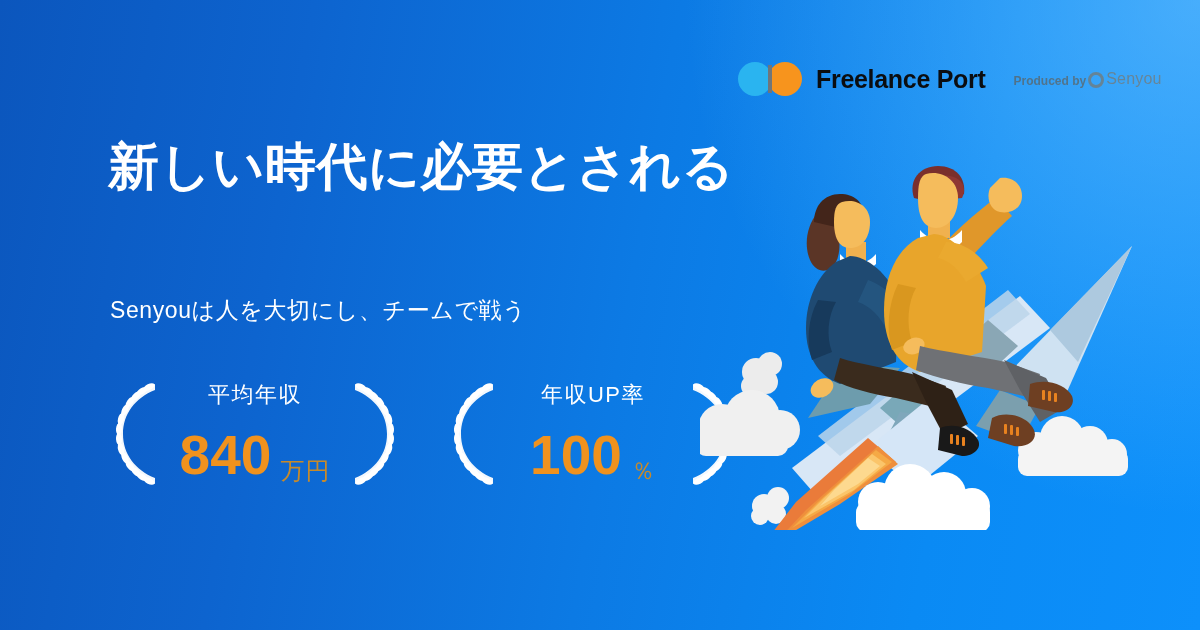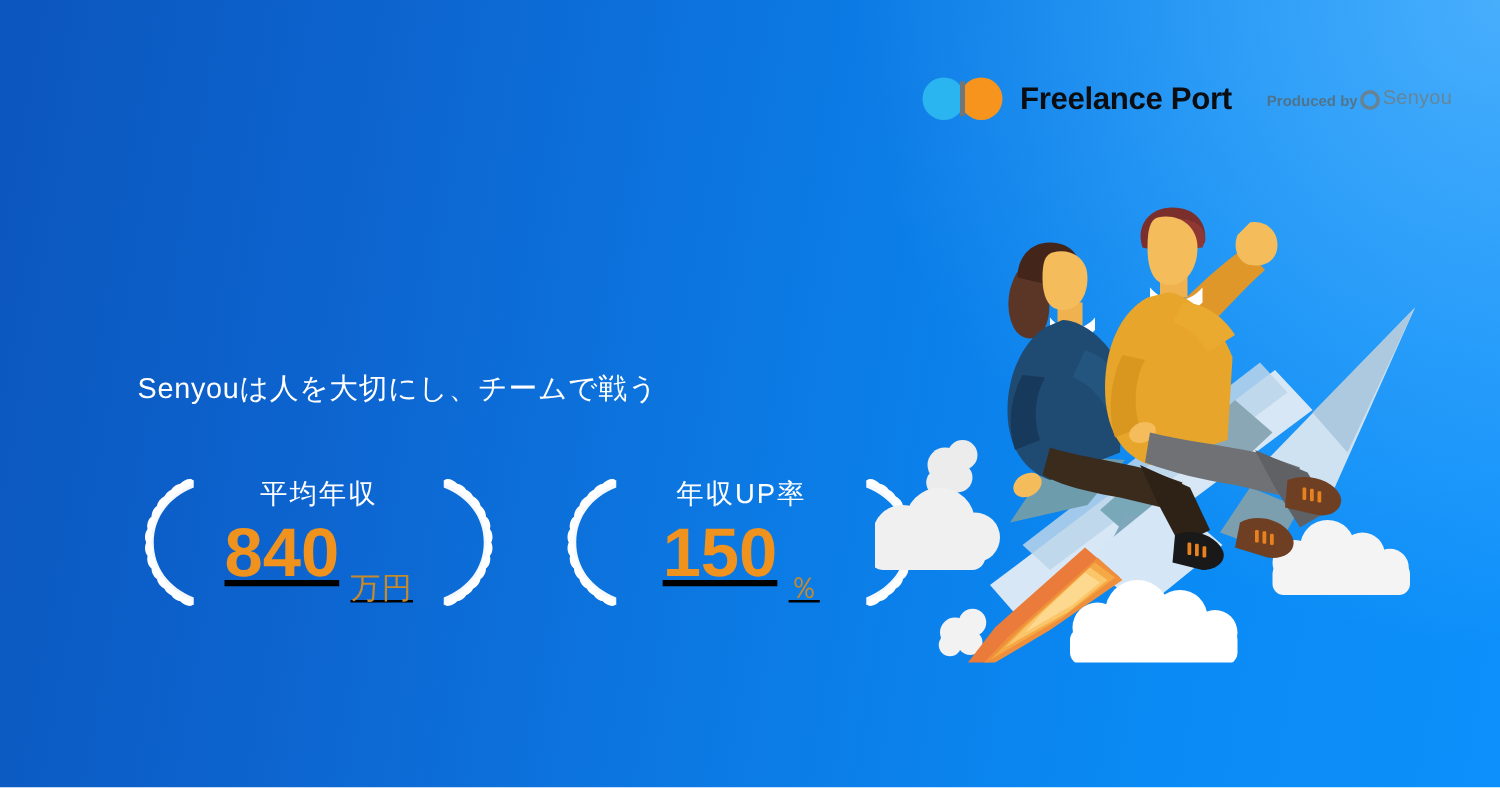--- a/index.html
+++ b/index.html
@@ -68,22 +68,22 @@
   .stat { position:relative; width:300px; height:112px; }
   .stat-inner {
     position:absolute; left:0; right:0; top:6px;
     display:flex; flex-direction:column; align-items:center;
   }
   .stat-label {
     color:#ffffff; font-size:22px; letter-spacing:1.5px;
     white-space:nowrap; line-height:1;
   }
   .stat-value {
-    display:flex; align-items:flex-start; gap:9px;
-    margin-top:9px; line-height:1;text-decoration:underline;
+    display:flex; align-items:flex-end; gap:9px;
+    margin-top:9px; line-height:1;
   }
   .stat-num {
     color:#f0921e; font-size:55px; font-weight:bold; letter-spacing:0px;
   }
   .stat-unit {
     color:#c78a2a; font-size:24px; letter-spacing:1px;margin-top:44px;
   }
   .wreath { position:absolute; top:0; width:52px; height:112px; }
   .wreath.l { left:6px; }
   .wreath.r { right:6px; }
@@ -108,20 +108,21 @@
     <div id="brandname">Freelance Port</div>
 
     <div id="producedby">
       <span class="pb-text">Produced by</span>
       <span class="ring"></span>
       <span class="sy-text">Senyou</span>
     </div>
   </div>
 
   <div id="copy">
+    <div class="headline">新しい時代に必要とされる</div>
   </div>
 
   <div id="subtitle">Senyouは人を大切にし、チームで戦う</div>
 
   <div id="stats">
 
     <div class="stat">
       <svg class="wreath l" viewBox="0 0 52 112" aria-hidden="true">
         <g fill="#ffffff">
           <path d="M44 6 C20 14 6 34 6 56 C6 78 20 98 44 106 L44 100 C24 92 12 76 12 56 C12 36 24 20 44 12 Z" opacity="0.95"></path>
@@ -194,21 +195,21 @@
             <ellipse cx="25" cy="94" rx="6" ry="3" transform="rotate(-138 25 94)"></ellipse>
             <ellipse cx="31" cy="99" rx="6" ry="3" transform="rotate(-148 31 99)"></ellipse>
             <ellipse cx="38" cy="103" rx="6" ry="3" transform="rotate(-154 38 103)"></ellipse>
           </g>
         </g>
       </svg>
 
       <div class="stat-inner">
         <div class="stat-label">年収UP率</div>
         <div class="stat-value">
-          <span class="stat-num">150</span>
+          <span class="stat-num">100</span>
           <span class="stat-unit">％</span>
         </div>
       </div>
 
       <svg class="wreath r" viewBox="0 0 52 112" aria-hidden="true">
         <g fill="#ffffff" transform="translate(52,0) scale(-1,1)">
           <path d="M44 6 C20 14 6 34 6 56 C6 78 20 98 44 106 L44 100 C24 92 12 76 12 56 C12 36 24 20 44 12 Z" opacity="0.95"></path>
           <g>
             <ellipse cx="38" cy="9" rx="6" ry="3" transform="rotate(-26 38 9)"></ellipse>
             <ellipse cx="31" cy="13" rx="6" ry="3" transform="rotate(-32 31 13)"></ellipse>

